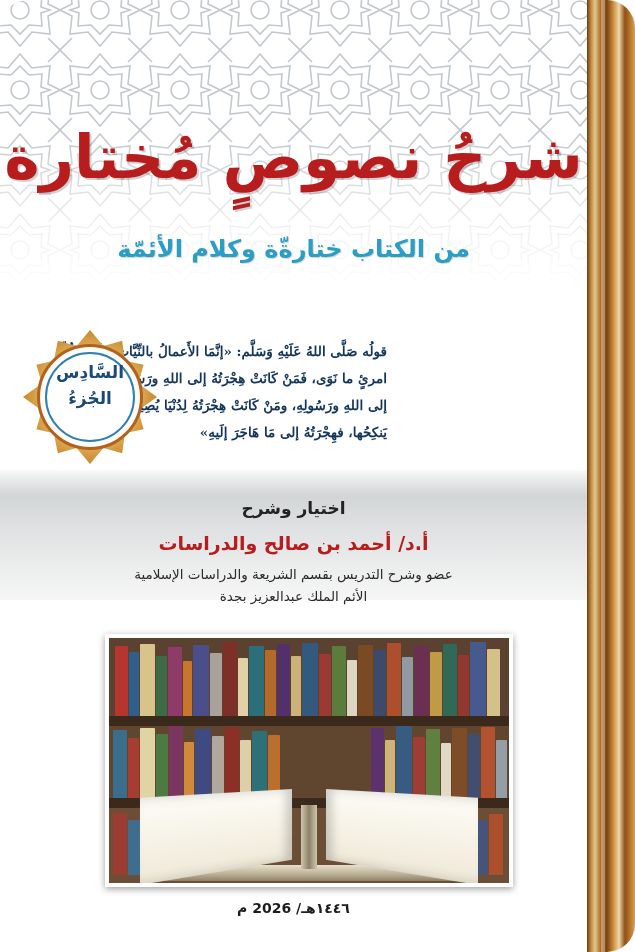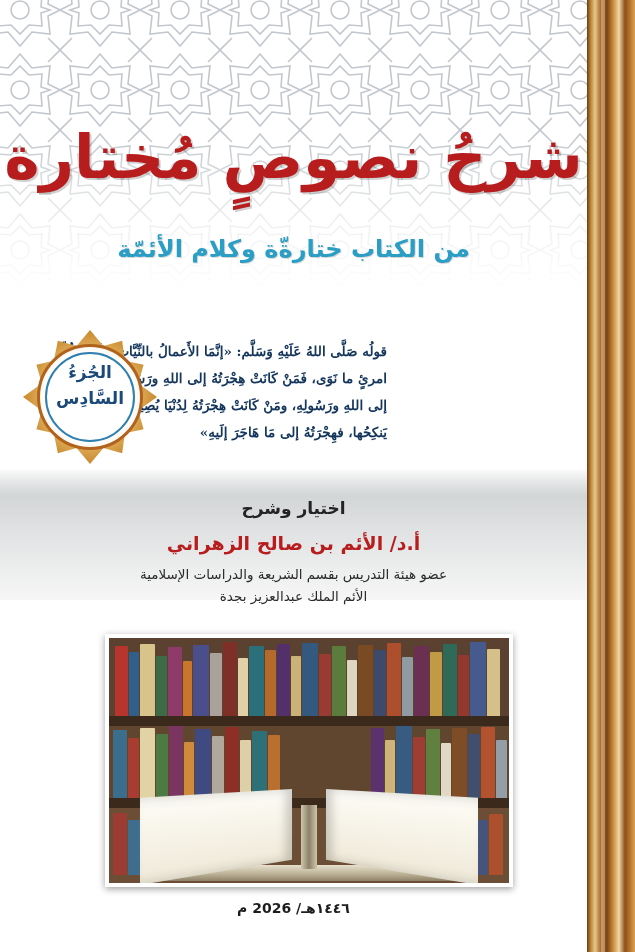--- a/index.html
+++ b/index.html
@@ -13,20 +13,21 @@
     overflow: hidden;
     font-family: "DejaVu Sans", sans-serif;
   }
 
   #cover {
     position: relative;
     width: 635px;
     height: 952px;
     background: #ffffff;
     overflow: hidden;
+    border-radius: 28px;
   }
 
   
   .spine {
     position: absolute;
     top: 0;
     right: 0;
     width: 48px;
     height: 952px;
     background: linear-gradient(to left,
@@ -314,31 +315,31 @@
 
     <div class="title-sub">من الكتاب ختارةّة وكلام الأئمّة</div>
 
     <div class="hadith">قولُه صَلَّى اللهُ عَلَيْهِ وَسَلَّم: «إنَّمَا الأَعمالُ بالنِّيَّاتِ وإنَّمَا لِكُلِّ امرئٍ ما نَوَى، فَمَنْ كَانَتْ هِجْرَتُهُ إلى اللهِ ورَسُولِهِ، فهِجْرَتُهُ إلى اللهِ ورَسُولِهِ، ومَنْ كَانَتْ هِجْرَتُهُ لِدُنْيَا يُصِيبُها أو امرأةٍ يَنكِحُها، فهِجْرَتُهُ إلى مَا هَاجَرَ إلَيهِ»</div>
 
     <div class="medallion">
       <div class="star"></div>
       <div class="ring1"></div>
       <div class="ring2"></div>
       <div class="mtext">
+        <div>السَّادِس</div>
         <div>الجُزءُ</div>
-        <div>السَّادِس</div>
       </div>
     </div>
 
     <div class="grey-band"></div>
 
     <div class="author-wrap">
       <div class="author-line1">اختيار وشرح</div>
-      <div class="author-name">أ.د/ الأئم بن صالح الزهراني</div>
-      <div class="author-aff1">عضو هيئة التدريس بقسم الشريعة والدراسات الإسلامية</div>
+      <div class="author-name">أ.د/ أحمد بن صالح والدراسات</div>
+      <div class="author-aff1">عضو وشرح التدريس بقسم الشريعة والدراسات الإسلامية</div>
       <div class="author-aff2">الأئم الملك عبدالعزيز بجدة</div>
     </div>
 
     <div class="photo-frame">
 
       <div class="shelf" style="top:0;height:78px;background:#5b4130;"></div>
       <div class="shelf" style="top:78px;height:10px;background:#3b2a1c;"></div>
       <div class="shelf" style="top:88px;height:72px;background:#60452f;"></div>
       <div class="shelf" style="top:160px;height:10px;background:#3b2a1c;"></div>
       <div class="shelf" style="top:170px;height:75px;background:#6b4e35;"></div>

